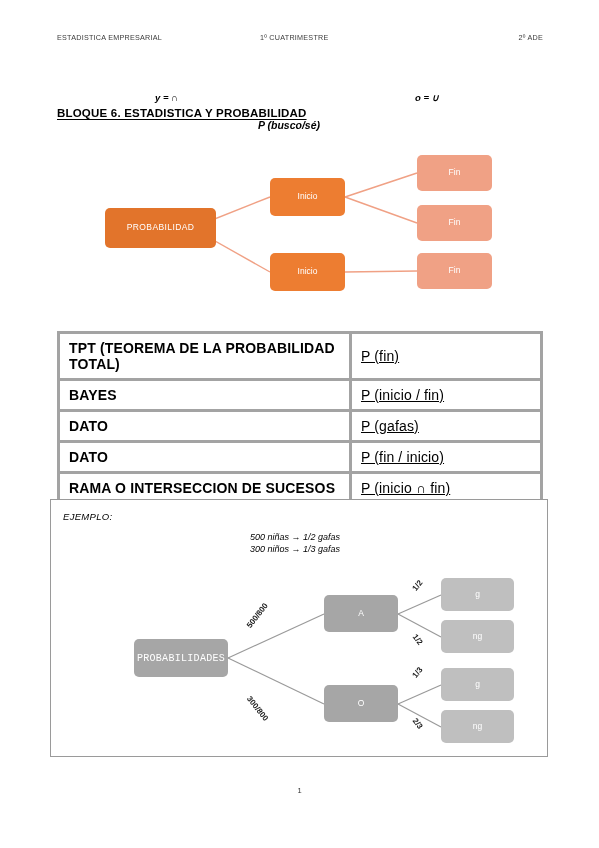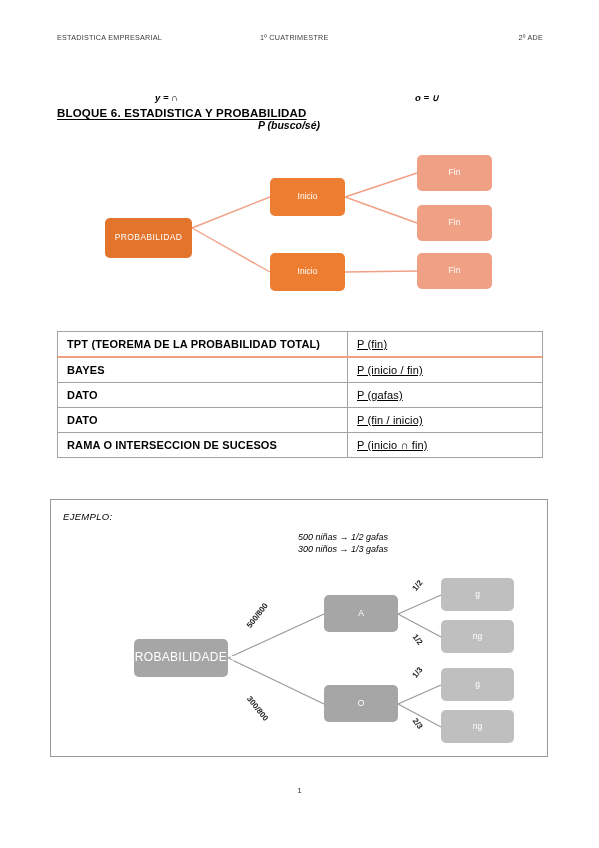--- a/index.html
+++ b/index.html
@@ -85,40 +85,40 @@
     justify-content: center;
     border-radius: 5px;
     color: #ffffff;
     box-sizing: border-box;
     text-align: right;
     line-height: 1.1;
   }
 
   
   #diagram-top { left: 95px; top: 150px; width: 420px; height: 145px; }
-  .n-root  { left: 10px;  top: 68px; width: 87px;  height: 40px; background: #E2742B; font-size: 8.5px; letter-spacing: 0.4px; }
+  .n-root  { left: 10px;  top: 58px; width: 111px;  height: 40px; background: #E2742B; font-size: 8.5px; letter-spacing: 0.4px; }
   .n-mid1  { left: 175px; top: 28px; width: 75px;  height: 38px; background: #ED7D31; font-size: 8.5px; }
   .n-mid2  { left: 175px; top: 103px;width: 75px;  height: 38px; background: #ED7D31; font-size: 8.5px; }
   .n-leaf1 { left: 322px; top: 5px;  width: 75px;  height: 36px; background: #F0A185; font-size: 8.5px; }
   .n-leaf2 { left: 322px; top: 55px; width: 75px;  height: 36px; background: #F0A185; font-size: 8.5px; }
   .n-leaf3 { left: 322px; top: 103px;width: 75px;  height: 36px; background: #F0A185; font-size: 8.5px; }
 
   
   .ref-table {
     position: absolute;
     left: 57px;
     top: 331px;
     width: 486px;
     border-collapse: collapse;
     table-layout: fixed;
   }
   .ref-table td {
-    border: 1px solid #a3a3a3;
+    border: 3px solid #a3a3a3;
     padding: 6px 9px;
-    font-size: 11px;
+    font-size: 14px;
     vertical-align: middle;
     height: 10px;
   }
   .ref-table td.col-term {
     width: 271px;
     font-weight: bold;
     letter-spacing: 0.15px;
   }
   .ref-table td.col-expr {
     letter-spacing: 0.15px;
@@ -150,26 +150,25 @@
     text-align: center;
   }
   .example-premises {
     position: absolute;
     left: 199px;
     top: 31px;
     font-size: 9px;
     font-style: italic;
     line-height: 1.35;
     white-space: nowrap;
-    margin-left: 48px;
   }
 
   
   #diagram-bottom { left: 80px; top: 78px; width: 400px; height: 172px; }
-  .g-root  { left: 3px;   top: 61px;  width: 94px; height: 38px; background: #A6A6A6; font-size: 12px; letter-spacing: 0.3px; }
+  .g-root  { left: 3px;   top: 61px;  width: 94px; height: 38px; background: #A6A6A6; font-size: 10px; letter-spacing: 0.3px; font-family: Liberation Mono, monospace; }
   .g-a     { left: 193px; top: 17px;  width: 74px; height: 37px; background: #A6A6A6; font-size: 8.5px; }
   .g-o     { left: 193px; top: 107px; width: 74px; height: 37px; background: #A6A6A6; font-size: 8.5px; }
   .g-l1    { left: 310px; top: 0px;   width: 73px; height: 33px; background: #BFBFBF; font-size: 8.5px; }
   .g-l2    { left: 310px; top: 42px;  width: 73px; height: 33px; background: #BFBFBF; font-size: 8.5px; }
   .g-l3    { left: 310px; top: 90px;  width: 73px; height: 33px; background: #BFBFBF; font-size: 8.5px; }
   .g-l4    { left: 310px; top: 132px; width: 73px; height: 33px; background: #BFBFBF; font-size: 8.5px; }
 
   .edge-label {
     position: absolute;
     font-size: 8px;

